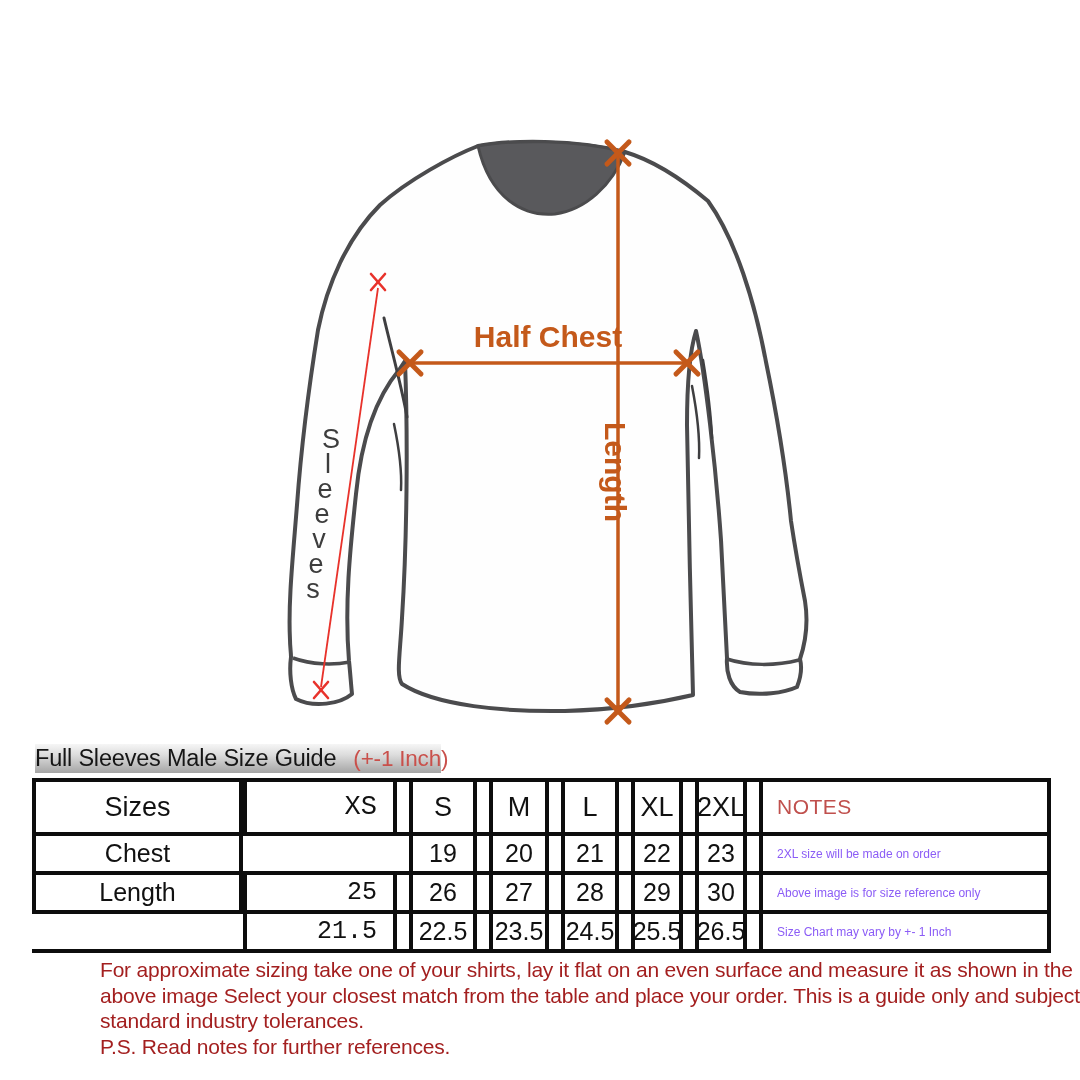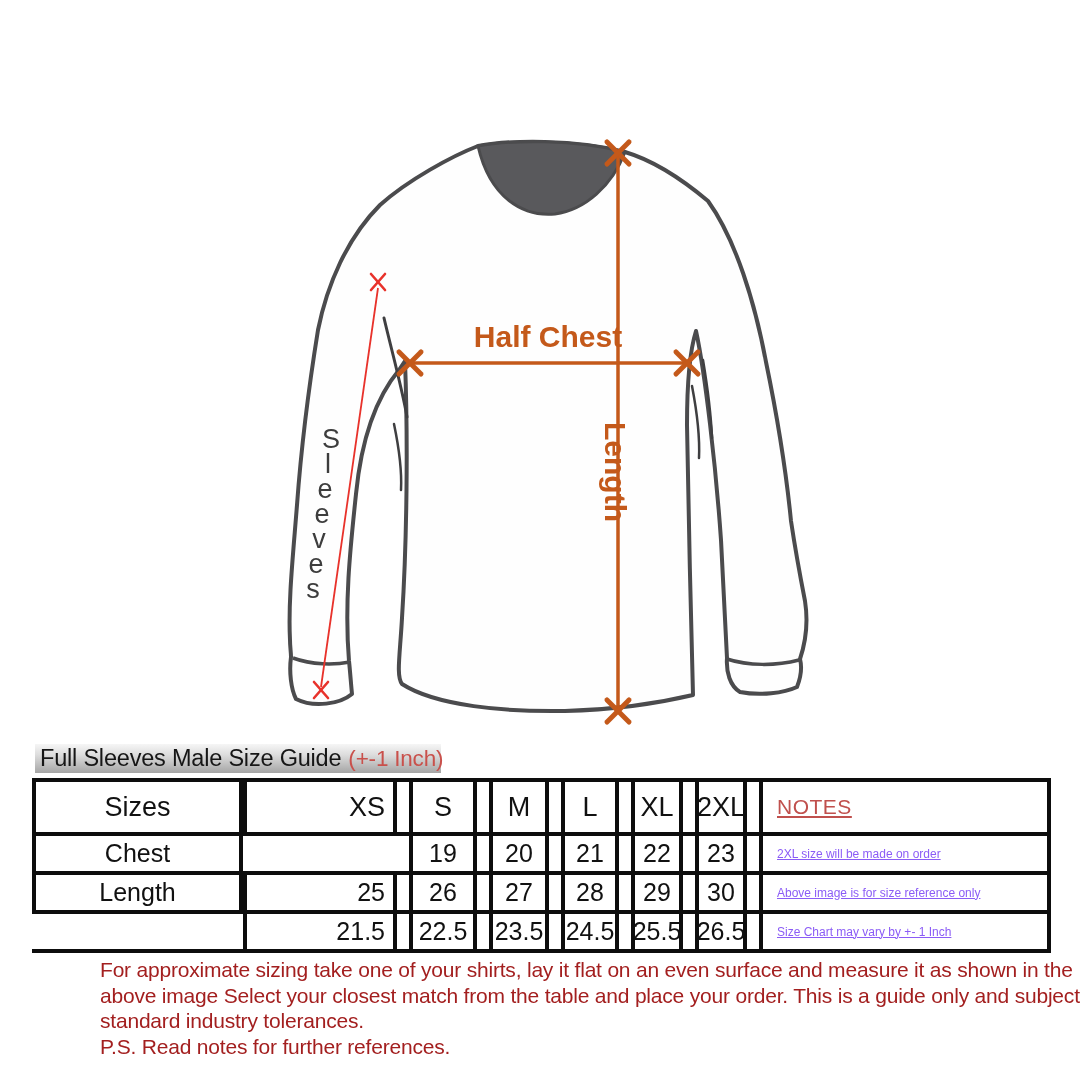--- a/index.html
+++ b/index.html
@@ -6,43 +6,43 @@
   .canvas{
     position:relative;width:1080px;height:1080px;overflow:hidden;background:#ffffff;
     font-family:"Liberation Sans", sans-serif;
   }
   svg text{font-family:"Liberation Sans", sans-serif;}
 
   
   .title-bar{
     position:absolute;left:35px;top:744px;width:406px;height:29px;
     background:linear-gradient(180deg,#f6f6f6 0%,#dcdcdc 38%,#a5a5a5 100%);
-    display:flex;align-items:center;padding-left:5px;box-sizing:border-box;
+    display:flex;align-items:center;box-sizing:border-box;
     font-size:23.5px;color:#161616;letter-spacing:-0.2px;white-space:nowrap;
   }
-  .title-bar .tol{color:#c9504b;margin-left:7px;font-size:22.5px;}
+  .title-bar .tol{color:#c9504b;margin-left:17px;font-size:22.5px;}
 
   
   .size-table{position:absolute;left:32px;top:778px;width:1019px;}
   .trow{
     display:grid;
     grid-template-columns:211px 0px 154px 12px 68px 12px 60px 12px 58px 12px 52px 12px 52px 12px 1fr;
     border-bottom:4px solid #0d0d0d;
   }
   .trow.head{border-top:4px solid #0d0d0d;}
   .cell{
     border-left:4px solid #0d0d0d;border-right:4px solid #0d0d0d;
     display:flex;align-items:center;justify-content:center;
     box-sizing:border-box;background:#ffffff;color:#111111;
   }
   .head .cell{height:50px;font-size:27px;}
   .body .cell{height:35px;font-size:25px;}
   .c1{grid-column:1;} .c2{grid-column:3;} .c3{grid-column:5;} .c4{grid-column:7;}
-  .c5{grid-column:9;} .c6{grid-column:11;} .c7{grid-column:13;} .c8{grid-column:15;text-decoration:underline;}
-  .cell.right{justify-content:flex-end;padding-right:8px;}
+  .c5{grid-column:9;} .c6{grid-column:11;} .c7{grid-column:13;} .c8{grid-column:15;}
+  .cell.right{justify-content:flex-end;padding-right:16px;font-family:Liberation Mono, monospace;}
   .cell.left{justify-content:flex-start;padding-left:14px;}
   .head .c8{font-size:21px;color:#c0504d;letter-spacing:0.5px;}
   .body .c8{font-size:12px;color:#8b5cf6;}
   .body .c1{font-size:25px;}
 
   
   .footer{
     position:absolute;left:100px;top:957px;color:#a31f1f;
     font-size:21px;line-height:25.5px;letter-spacing:-0.2px;white-space:nowrap;
   }

